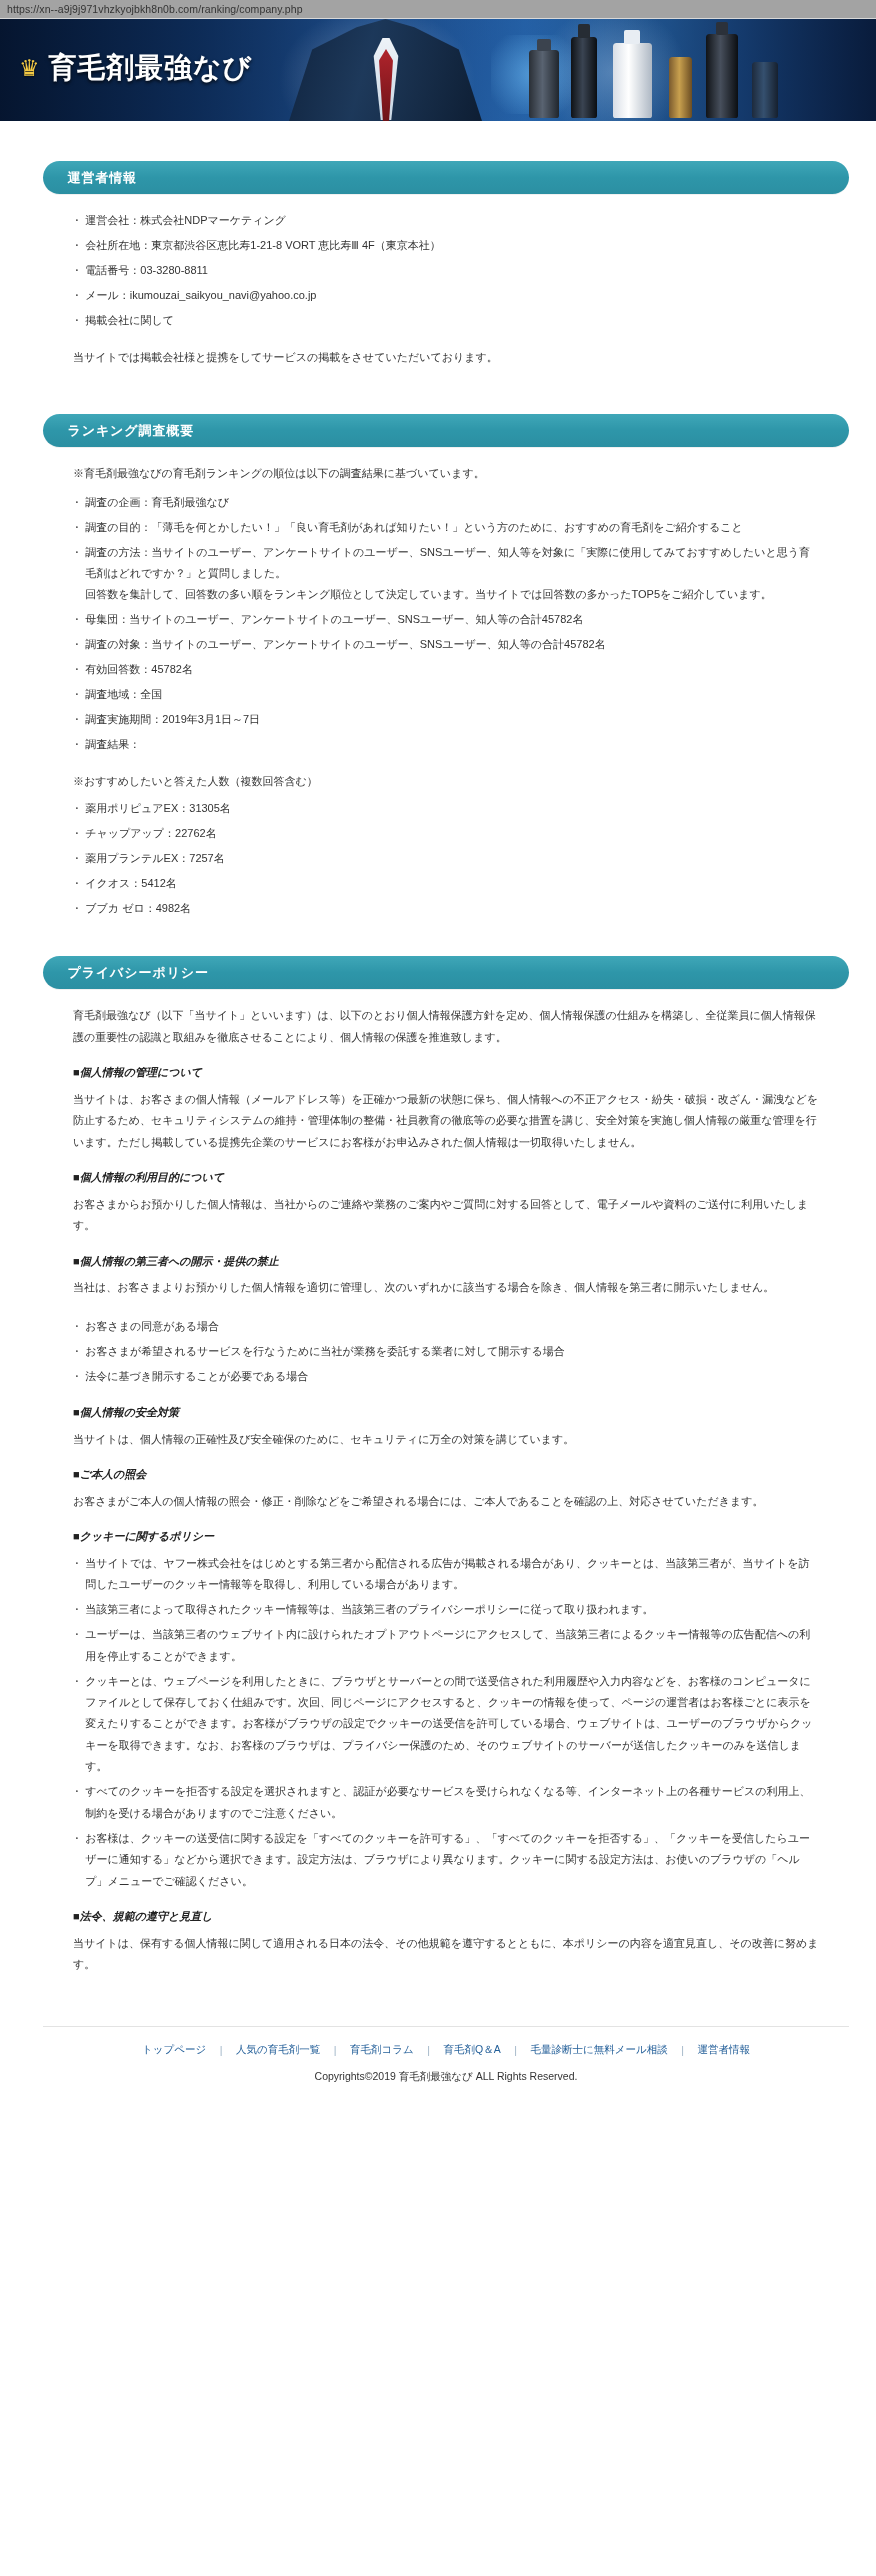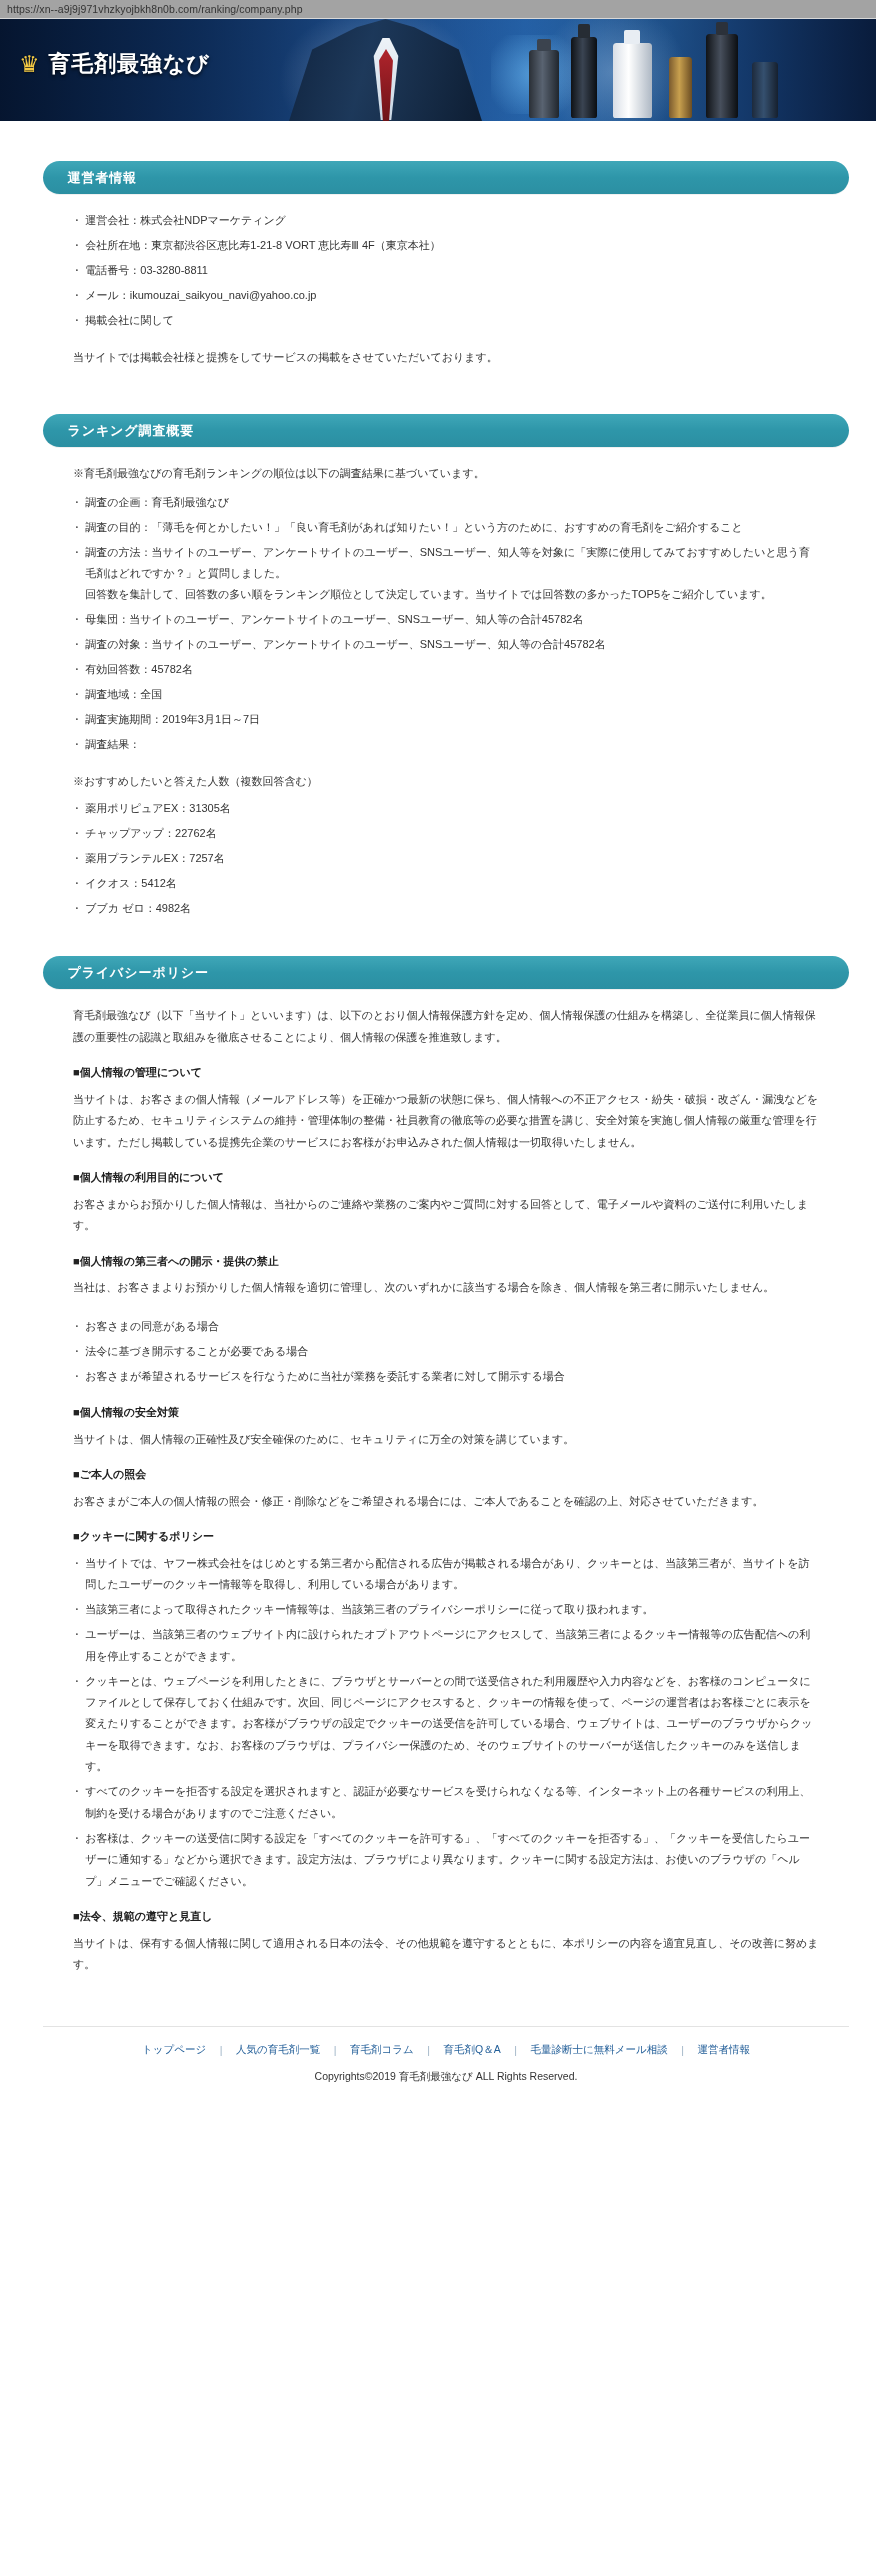--- a/index.html
+++ b/index.html
@@ -88,21 +88,21 @@
     z-index: 5;
   }
   .crown {
     font-size: 23px;
     color: #f3c944;
     text-shadow: 0 0.9px 1.8px rgba(0,0,0,.6);
     line-height: 1;
   }
   .hero-title .txt {
     color: #ffffff;
-    font-size: 22px;
+    font-size: 28px;
     font-weight: bold;
     letter-spacing: 0.9px;
     text-shadow: 0 1.8px 3.5px rgba(0,0,0,.75);
   }
 
   
   .page {
     width: 876px;
     background: #ffffff;
     padding: 0 0 0 16px;
@@ -151,20 +151,21 @@
   ul.dotlist > li .sub { display: block; padding-left: 0; }
 
   p.para { margin: 0 0 12.3px 0; }
   p.tight { margin: 0 0 5.3px 0; }
   .spacer { height: 12.3px; }
 
   .subhead {
     font-weight: bold;
     color: #222;
     margin: 14px 0 5.3px 0;
+    font-style: italic;
   }
 
   .note { margin: 0 0 7px 0; }
 
   
   .footer {
     margin-top: 35px;
     border-top: 0.9px solid #e3e3e3;
     padding: 16px 0 7px 0;
     text-align: center;
@@ -274,22 +275,22 @@
         <p class="para">当サイトは、お客さまの個人情報（メールアドレス等）を正確かつ最新の状態に保ち、個人情報への不正アクセス・紛失・破損・改ざん・漏洩などを防止するため、セキュリティシステムの維持・管理体制の整備・社員教育の徹底等の必要な措置を講じ、安全対策を実施し個人情報の厳重な管理を行います。ただし掲載している提携先企業のサービスにお客様がお申込みされた個人情報は一切取得いたしません。</p>
 
         <div class="subhead">■個人情報の利用目的について</div>
         <p class="para">お客さまからお預かりした個人情報は、当社からのご連絡や業務のご案内やご質問に対する回答として、電子メールや資料のご送付に利用いたします。</p>
 
         <div class="subhead">■個人情報の第三者への開示・提供の禁止</div>
         <p class="tight">当社は、お客さまよりお預かりした個人情報を適切に管理し、次のいずれかに該当する場合を除き、個人情報を第三者に開示いたしません。</p>
         <div class="spacer"></div>
         <ul class="dotlist">
           <li>お客さまの同意がある場合</li>
+          <li>お客さまが希望されるサービスを行なうために当社が業務を委託する業者に対して開示する場合</li>
           <li>法令に基づき開示することが必要である場合</li>
-          <li>お客さまが希望されるサービスを行なうために当社が業務を委託する業者に対して開示する場合</li>
         </ul>
 
         <div class="subhead">■個人情報の安全対策</div>
         <p class="para">当サイトは、個人情報の正確性及び安全確保のために、セキュリティに万全の対策を講じています。</p>
 
         <div class="subhead">■ご本人の照会</div>
         <p class="para">お客さまがご本人の個人情報の照会・修正・削除などをご希望される場合には、ご本人であることを確認の上、対応させていただきます。</p>
 
         <div class="subhead">■クッキーに関するポリシー</div>
         <ul class="dotlist">

